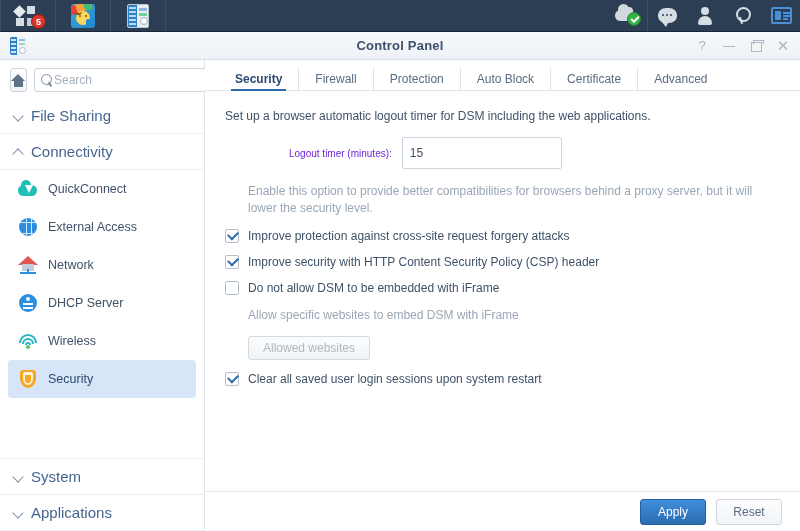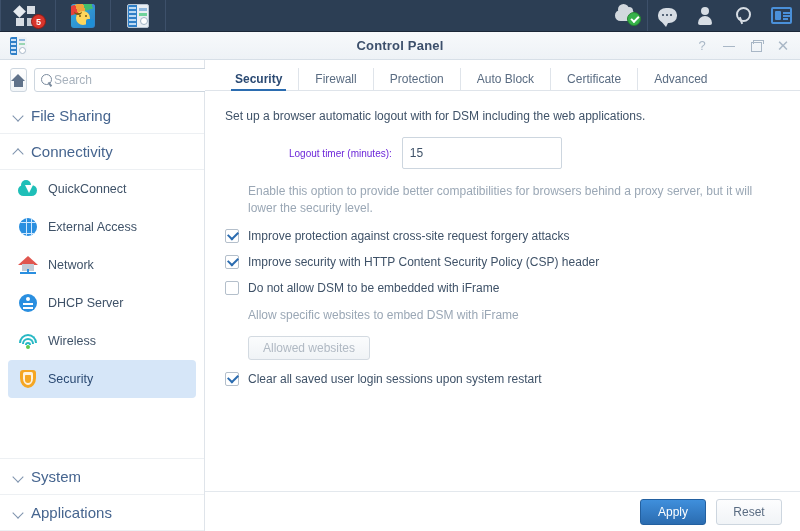--- a/index.html
+++ b/index.html
@@ -603,21 +603,21 @@
         <div class="tab active">Security</div>
         <div class="tab">Firewall</div>
         <div class="tab">Protection</div>
         <div class="tab">Auto Block</div>
         <div class="tab">Certificate</div>
         <div class="tab">Advanced</div>
       </div>
       <div id="tabs-underline"></div>
 
       <div id="panel">
-        <div class="desc">Set up a browser automatic logout with for DSM including the web applications.</div>
+        <div class="desc">Set up a browser automatic logout timer for DSM including the web applications.</div>
 
         <div class="row-timer">
           <label>Logout timer (minutes):</label>
           <input id="logout-timer" type="text" value="15" style="">
         </div>
 
         <div class="hint">Enable this option to provide better compatibilities for browsers behind a proxy server, but it will lower the security level.</div>
 
         <div class="cbrow">
           <span class="cbox checked"></span>

